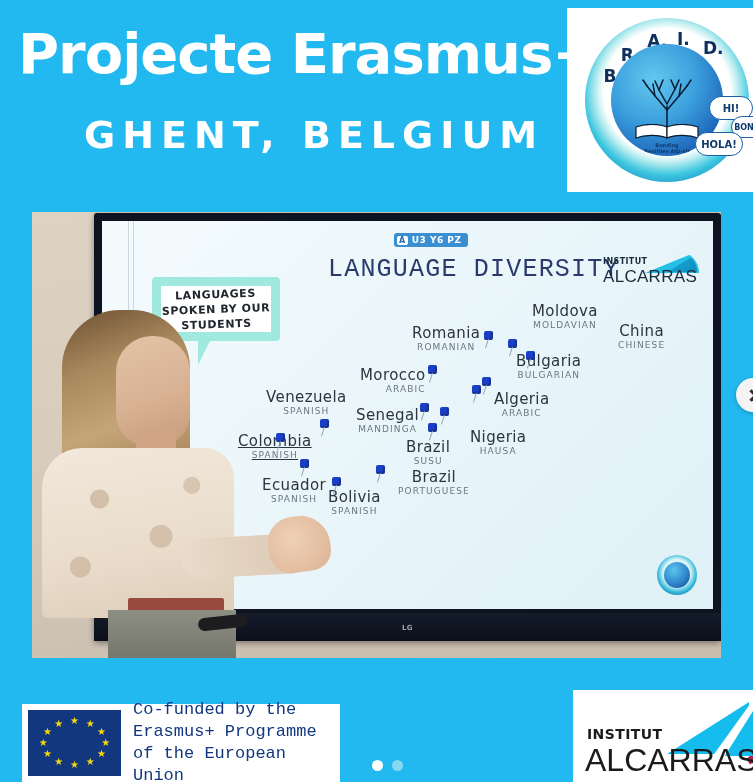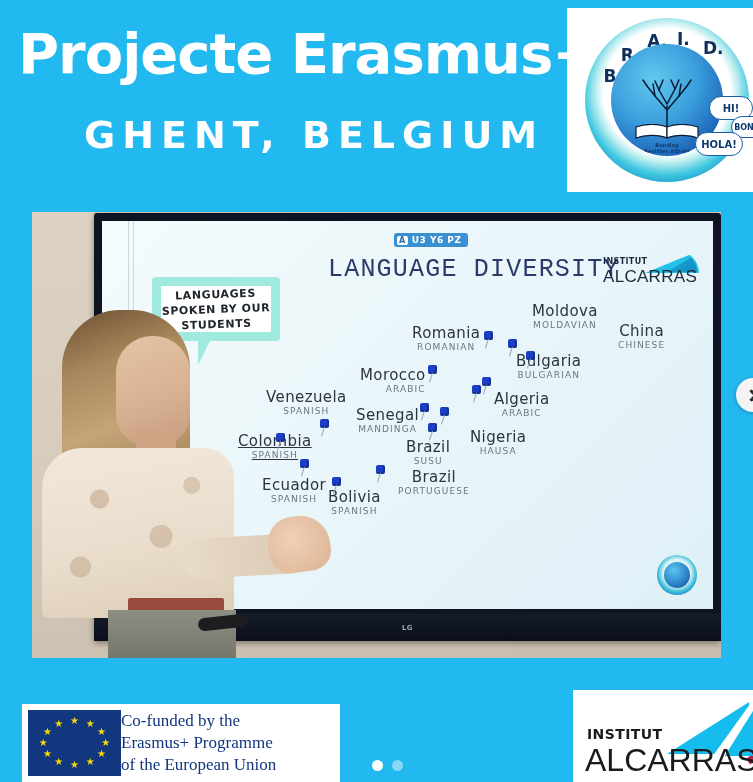--- a/index.html
+++ b/index.html
@@ -311,21 +311,22 @@
   #eu-flag {
     width:93px; background:#12377f; position:relative; flex:0 0 93px;
     margin:6px 0 6px 6px;
   }
   .eu-star {
     position:absolute; color:#f5d90a; font-size:10px; line-height:10px;
     transform:translate(-50%,-50%);
   }
   #eu-text {
     flex:1; display:flex; flex-direction:column; justify-content:center;
-    font-family:Liberation Serif, serif;
+    padding-left:12px;
+    font-family:Liberation Mono, monospace;
     font-size:17px; color:#12377f; line-height:22px; font-weight:400;
   }
 
   #carousel { position:absolute; left:372px; top:760px; display:flex; gap:9px; }
   .dot { width:11px; height:11px; border-radius:50%; }
   .dot.active { background:#ffffff; }
   .dot.idle { background:#86d8f3; }
 
   #alcarras-banner {
     position:absolute; left:573px; top:690px; width:180px; height:92px;

